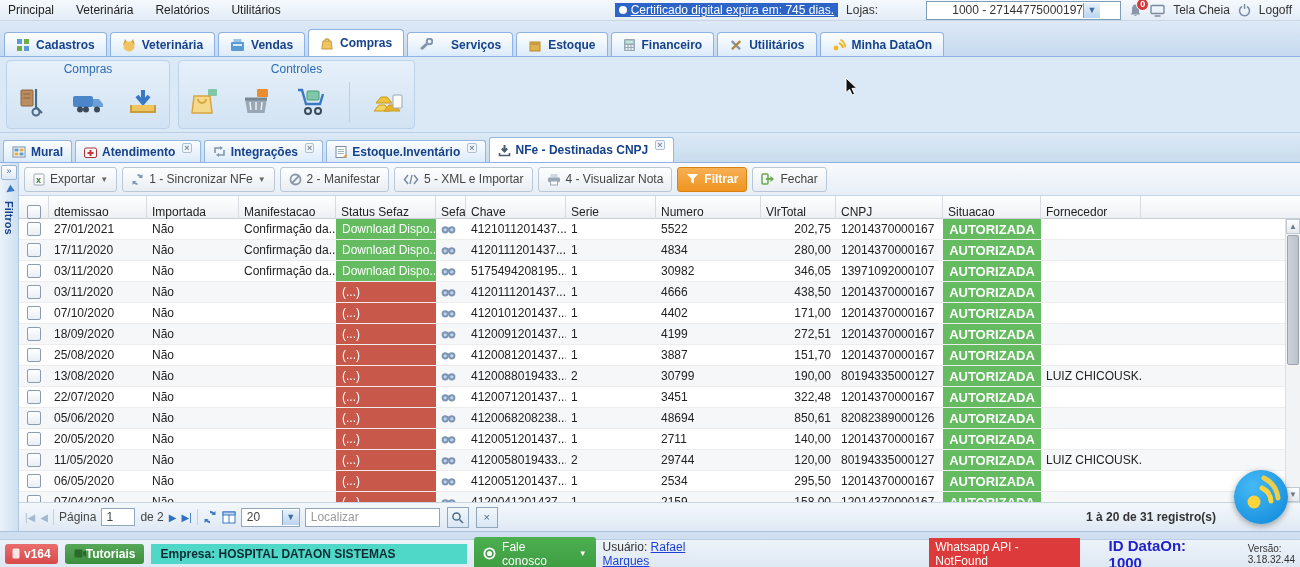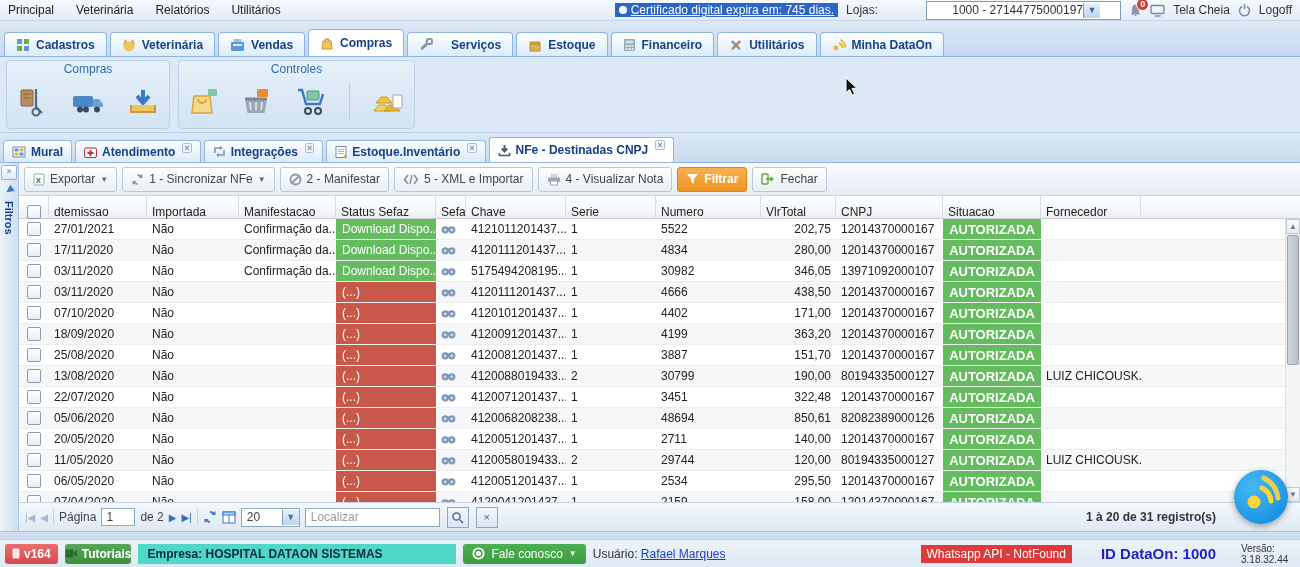--- a/index.html
+++ b/index.html
@@ -92,21 +92,21 @@
   .psel{width:52px;height:17px;border:1px solid #8fa6bd;background:#fff;display:flex;align-items:center;justify-content:space-between;padding-left:5px;}
   .searchbox{width:128px;height:17px;border:1px solid #8fa6bd;background:#fff;display:flex;align-items:center;padding-left:5px;color:#999;}
   .sq-btn{width:20px;height:19px;border:1px solid #8fa6bd;background:linear-gradient(#f2f7fc,#d9e6f3);
     display:flex;align-items:center;justify-content:center;margin-left:2px;color:#4a6a8a;font-size:11px;}
   .records{margin-left:auto;margin-right:78px;font-weight:bold;color:#333;}
   
   .bottom-gap{height:7px;flex:0 0 7px;background:#cfdff0;border-top:1px solid #aac4de;}
   .statusbar{height:27px;flex:0 0 27px;background:linear-gradient(#eef3fa,#dee8f3);border-top:1px solid #b9cde3;
     display:flex;align-items:center;gap:7px;padding:0 5px;}
   .v-badge{background:linear-gradient(#ea6d6d,#d94a4a);color:#fff;padding:3px 7px;border-radius:3px;display:flex;gap:4px;align-items:center;font-weight:bold;}
-  .tut-btn{background:linear-gradient(#57a759,#3c8f3e);color:#fff;padding:3px 0;border-radius:3px;display:flex;gap:5px;align-items:center;font-weight:bold;}
+  .tut-btn{background:linear-gradient(#57a759,#3c8f3e);color:#fff;padding:3px 9px;border-radius:3px;display:flex;align-items:center;font-weight:bold;}
   .company{background:#4fd8c8;color:#0d2b36;padding:3px 9px;width:300px;font-weight:bold;}
   .contact{background:linear-gradient(#4caf50,#3d9c41);color:#fff;padding:3px 9px;border-radius:3px;display:flex;gap:6px;align-items:center;}
   .user{color:#333;}
   .user a{color:#1a3fd4;}
   .wa-status{background:#dd3b3b;color:#fff;padding:2px 6px;margin-left:188px;font-size:12px;}
   .dataon-id{color:#2222cc;font-size:15px;font-weight:bold;margin-left:22px;}
   .ver{font-size:10px;color:#333;line-height:11px;margin-left:18px;}
   
   .chat-widget{position:absolute;left:1234px;top:470px;width:54px;height:54px;border-radius:50%;
     background:radial-gradient(circle at 35% 30%,#45b9f6,#0d86d8);box-shadow:0 2px 6px rgba(0,0,0,.35);}
@@ -662,21 +662,21 @@
                   <circle cx="10.8" cy="5.8" r="3.6" fill="#7d95b5"></circle>
                   <rect x="5.5" y="3.5" width="4" height="2.5" fill="#7d95b5"></rect>
                   <circle cx="4.2" cy="5.8" r="1.6" fill="#c4d6ea"></circle>
                   <circle cx="10.8" cy="5.8" r="1.6" fill="#c4d6ea"></circle>
                 </svg>
               </span>
             </div>
             <div class="c" style="width:100px;flex:0 0 100px;">4120091201437...</div>
             <div class="c" style="width:90px;flex:0 0 90px;">1</div>
             <div class="c" style="width:105px;flex:0 0 105px;">4199</div>
-            <div class="c num" style="width:75px;flex:0 0 75px;">363,20</div>
+            <div class="c num" style="width:75px;flex:0 0 75px;">272,51</div>
             <div class="c" style="width:107px;flex:0 0 107px;">12014370000167</div>
             <div class="c" style="width:98px;flex:0 0 98px;padding:0">
               <span class="situ">AUTORIZADA</span>
             </div>
             <div class="c" style="width:100px;flex:0 0 100px;"></div>
             <div class="c" style="flex:1;"></div>
           </div>
           <div class="trow">
             <div class="c" style="width:30px;flex:0 0 30px;justify-content:center">
               <span class="chk"></span>

